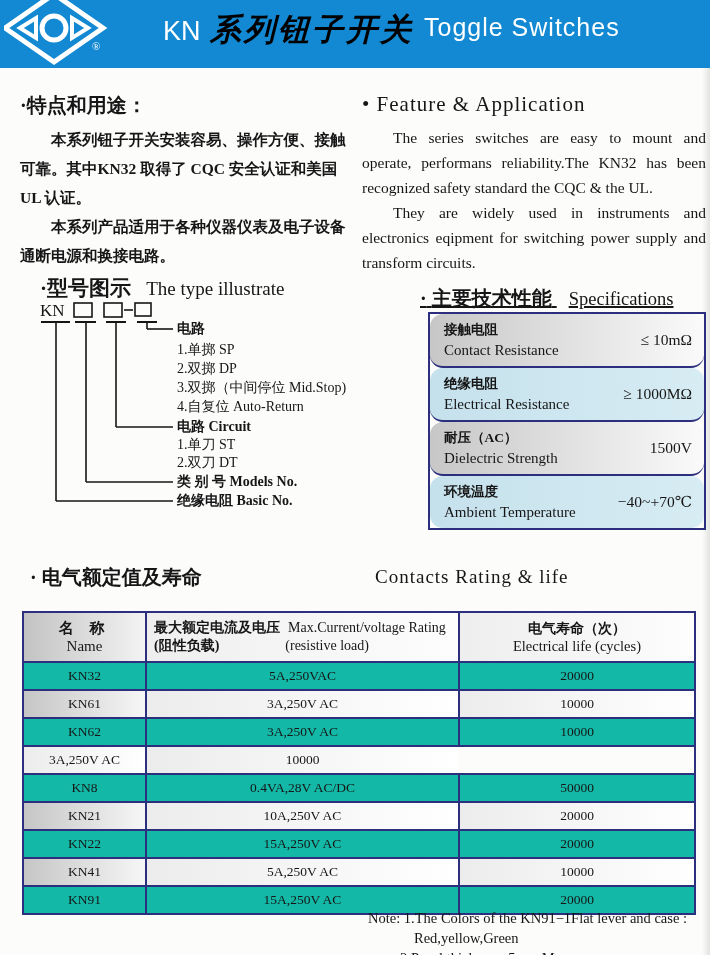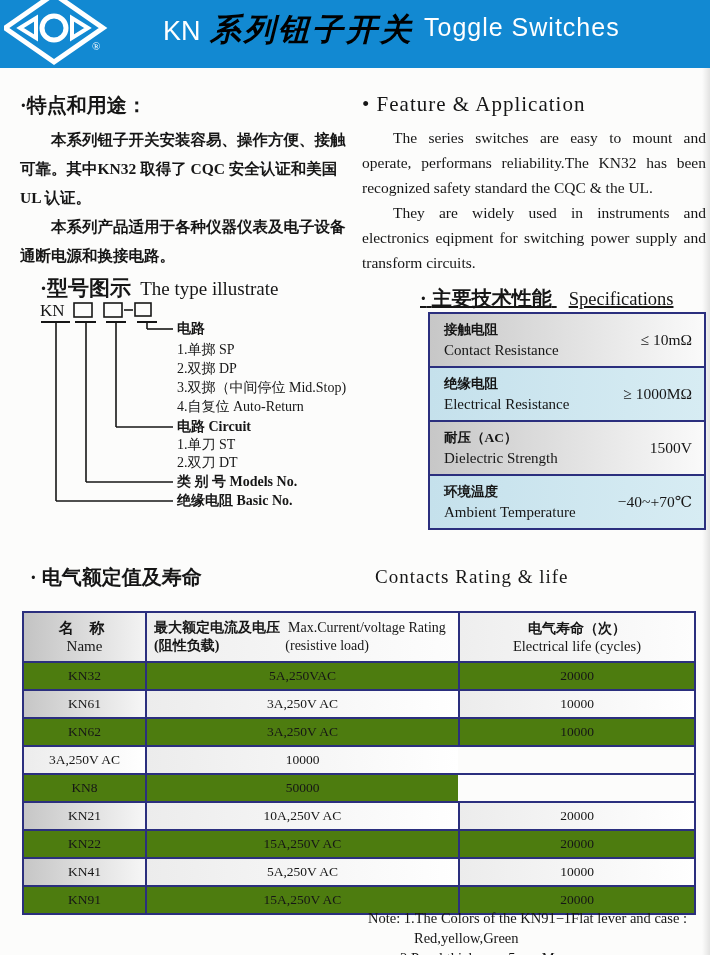--- a/index.html
+++ b/index.html
@@ -23,32 +23,32 @@
   
   .feat { position:absolute; left:20px; top:92px; width:332px; }
   .feat h2 { margin:0 0 6px 0; font-size:20px; font-weight:bold; }
   .feat p { margin:0; font-size:15.5px; line-height:29px; text-indent:2em; font-weight:bold; }
   .app { position:absolute; left:362px; top:92px; width:344px; }
   .app h2 { margin:0 0 8px 0; font-size:21px; font-weight:normal; letter-spacing:1px; }
   .app p { margin:0; font-size:15.5px; line-height:25px; text-indent:2em; text-align:justify; }
   
   .type-head { position:absolute; left:40px; top:274px; font-size:21px; }
   .type-head .cn { font-weight:bold; }
-  .type-head .en { font-size:19px; margin-left:4px; }
+  .type-head .en { font-size:19px; margin-left:10px; }
   .diagram-svg { position:absolute; left:30px; top:297px; }
   .dlabel { position:absolute; left:177px; font-size:14px; white-space:nowrap; }
   .dlabel.main { font-weight:bold; }
   
   .spec-head { position:absolute; left:420px; top:285px; font-size:20px;text-decoration:underline; }
   .spec-head .cn { font-weight:bold; }
   .spec-head .en { font-size:18.5px; margin-left:12px; }
   .spec-table { position:absolute; left:428px; top:312px; width:274px;
                 border:2px solid #2b2f7e; }
   .spec-row { height:52px; display:flex; align-items:center; justify-content:space-between;
-              padding:0 12px 0 14px; border-bottom:2px solid #2b2f7e; }
+              padding:0 12px 0 14px; border-bottom:2px solid #2b2f7e;border-radius:13px; }
   .spec-row:last-child { border-bottom:none; }
   .spec-row.gray { background:linear-gradient(90deg,#c7c7c7,#fafafa); }
   .spec-row.blue { background:linear-gradient(90deg,#c5e1ec,#d7ecf3); }
   .spec-cn { font-size:13.5px; font-weight:bold; }
   .spec-en { font-size:15px; margin-top:3px; }
   .spec-val { font-size:15.5px; white-space:nowrap; }
   
   .rate-head-cn { position:absolute; left:30px; top:564px; font-size:20px; font-weight:bold; }
   .rate-head-en { position:absolute; left:375px; top:566px; font-size:19px; letter-spacing:1px; }
   .rt { position:absolute; left:22px; top:611px; width:670px; border:2px solid #2b2f7e; }
@@ -62,21 +62,21 @@
   .rt-header .hc1-en { font-size:15px; }
   .rt-header .hc2 { align-items:flex-start; padding-left:7px; }
   .rt-header .h2line { font-size:14px; white-space:nowrap; }
   .rt-header .h2line .cnb { font-weight:bold; }
   .rt-header .h2line .gap1 { display:inline-block; width:8px; }
   .rt-header .h2line .gap2 { display:inline-block; width:66px; }
   .rt-header .hc3-cn { font-size:14px; font-weight:bold; }
   .rt-header .hc3-en { font-size:14.5px; }
   .rt-data { height:26px; font-size:13.5px; }
   .rt-data .rt-cell { justify-content:center; }
-  .rt-data.blue .rt-cell { background:#4d7c0f; }
+  .rt-data.blue .rt-cell { background:#14b8a6; }
   .rt-data.white .rt-cell.c1 { background:linear-gradient(90deg,#c6c6c6,#f6f6f6); }
   .rt-data.white .rt-cell.c2, .rt-data.white .rt-cell.c3 { background:linear-gradient(90deg,#ececec,#ffffff); }
   .rt-header .rt-cell.c1 { background:linear-gradient(90deg,#c3c3c3,#f3f3f3); }
   .rt-header .rt-cell.c2, .rt-header .rt-cell.c3 { background:linear-gradient(90deg,#eeeeee,#fdfdfd); }
   
   .note-cn { position:absolute; left:28px; top:908px; font-size:14px; font-weight:bold;margin-top:48px; }
   .note-cn .l2 { margin-left:28px; margin-top:4px; }
   .note-en { position:absolute; left:368px; top:910px; font-size:14.5px; }
   .note-en .l2 { margin-left:46px; margin-top:3px; }
   .note-en .l3 { margin-left:32px; margin-top:3px; }
@@ -217,20 +217,21 @@
       <div class="rt-cell c1">KN62</div>
       <div class="rt-cell c2">3A,250V AC</div>
       <div class="rt-cell c3">10000</div>
     </div>
     <div class="rt-row rt-data white">
       <div class="rt-cell c2">3A,250V AC</div>
       <div class="rt-cell c3">10000</div>
     </div>
     <div class="rt-row rt-data blue">
       <div class="rt-cell c1">KN8</div>
+      <div class="rt-cell c2">0.4VA,28V AC/DC</div>
       <div class="rt-cell c3">50000</div>
     </div>
     <div class="rt-row rt-data white">
       <div class="rt-cell c1">KN21</div>
       <div class="rt-cell c2">10A,250V AC</div>
       <div class="rt-cell c3">20000</div>
     </div>
     <div class="rt-row rt-data blue">
       <div class="rt-cell c1">KN22</div>
       <div class="rt-cell c2">15A,250V AC</div>

